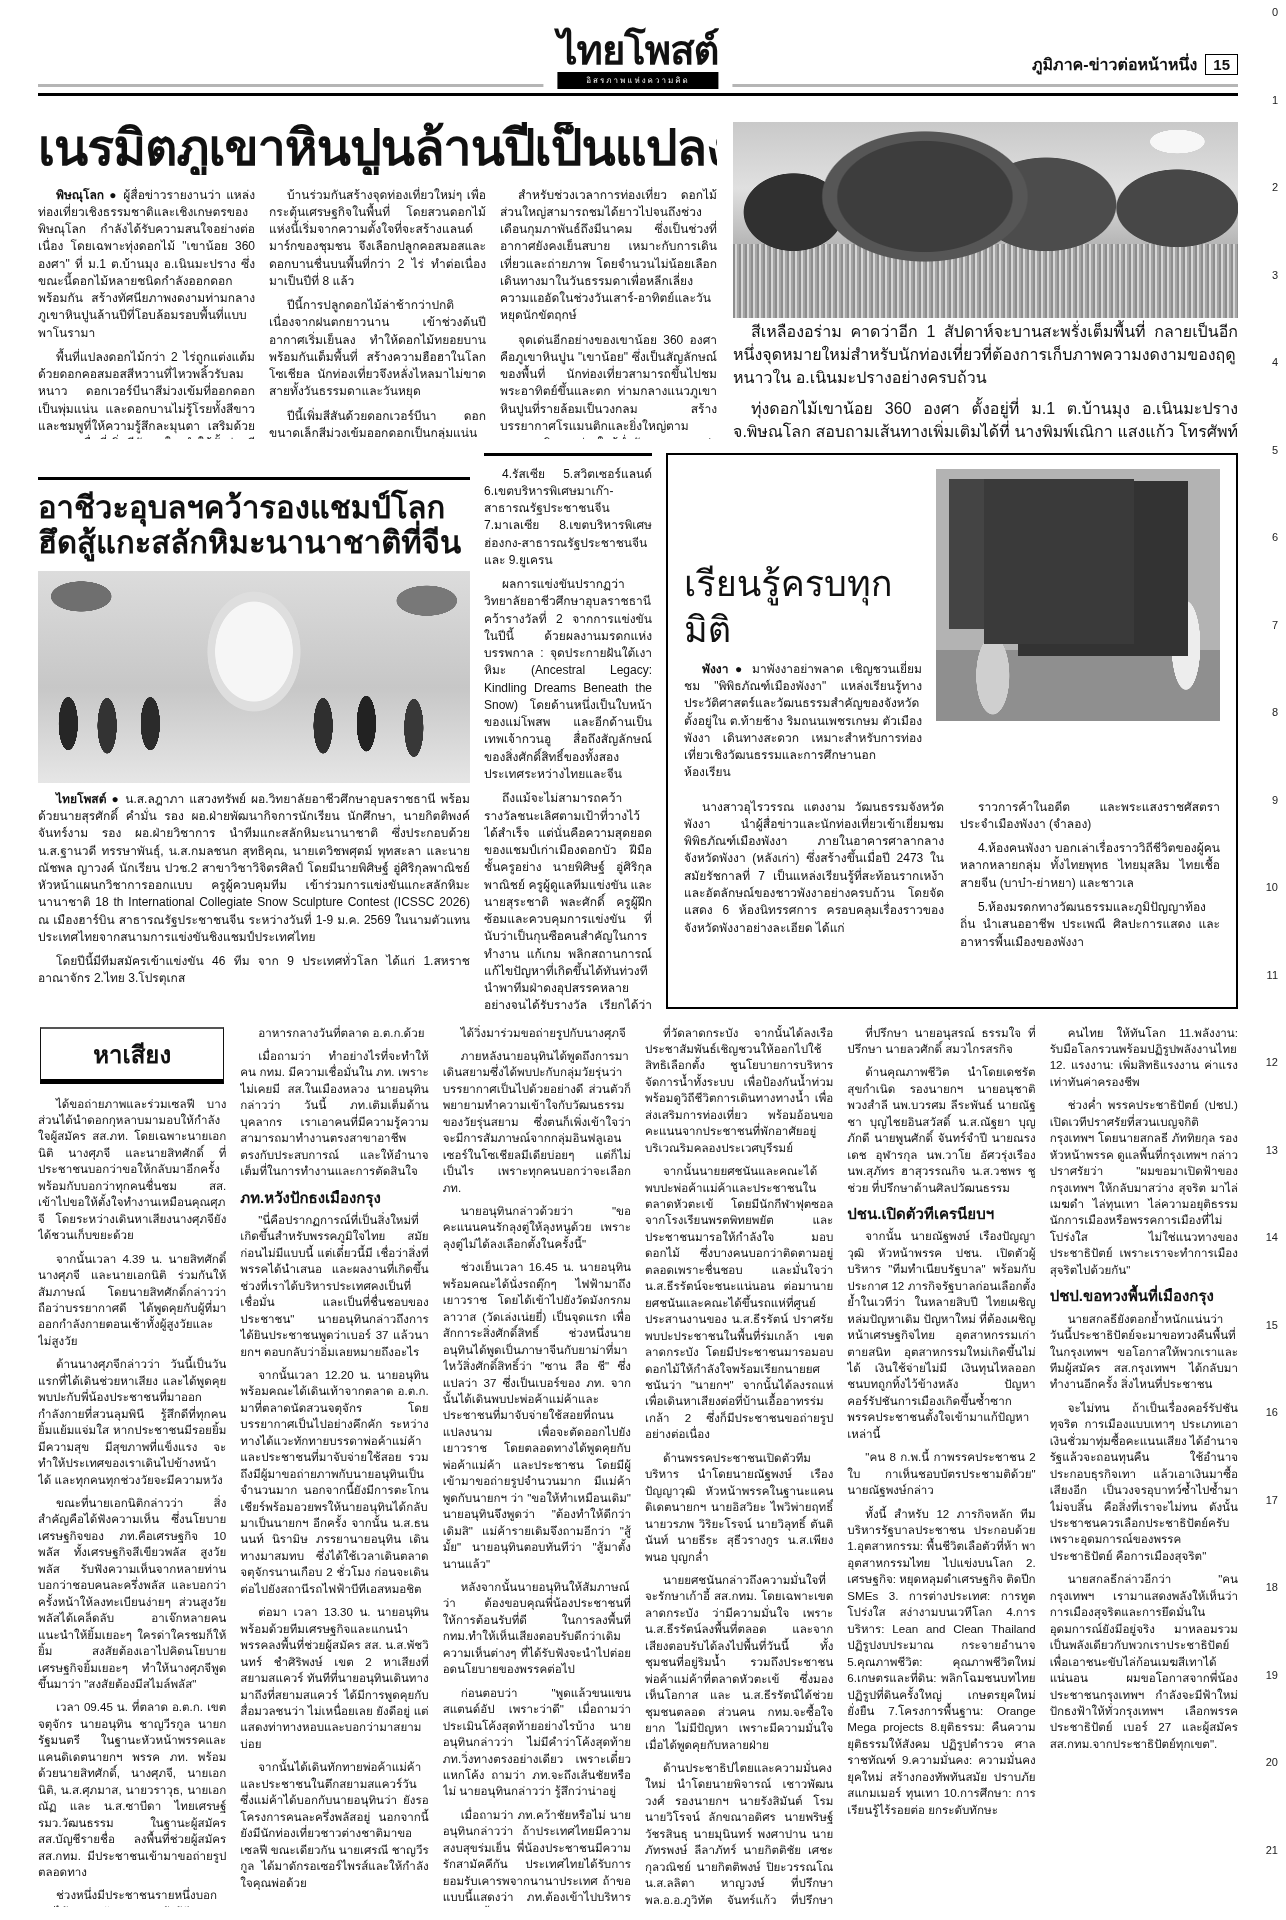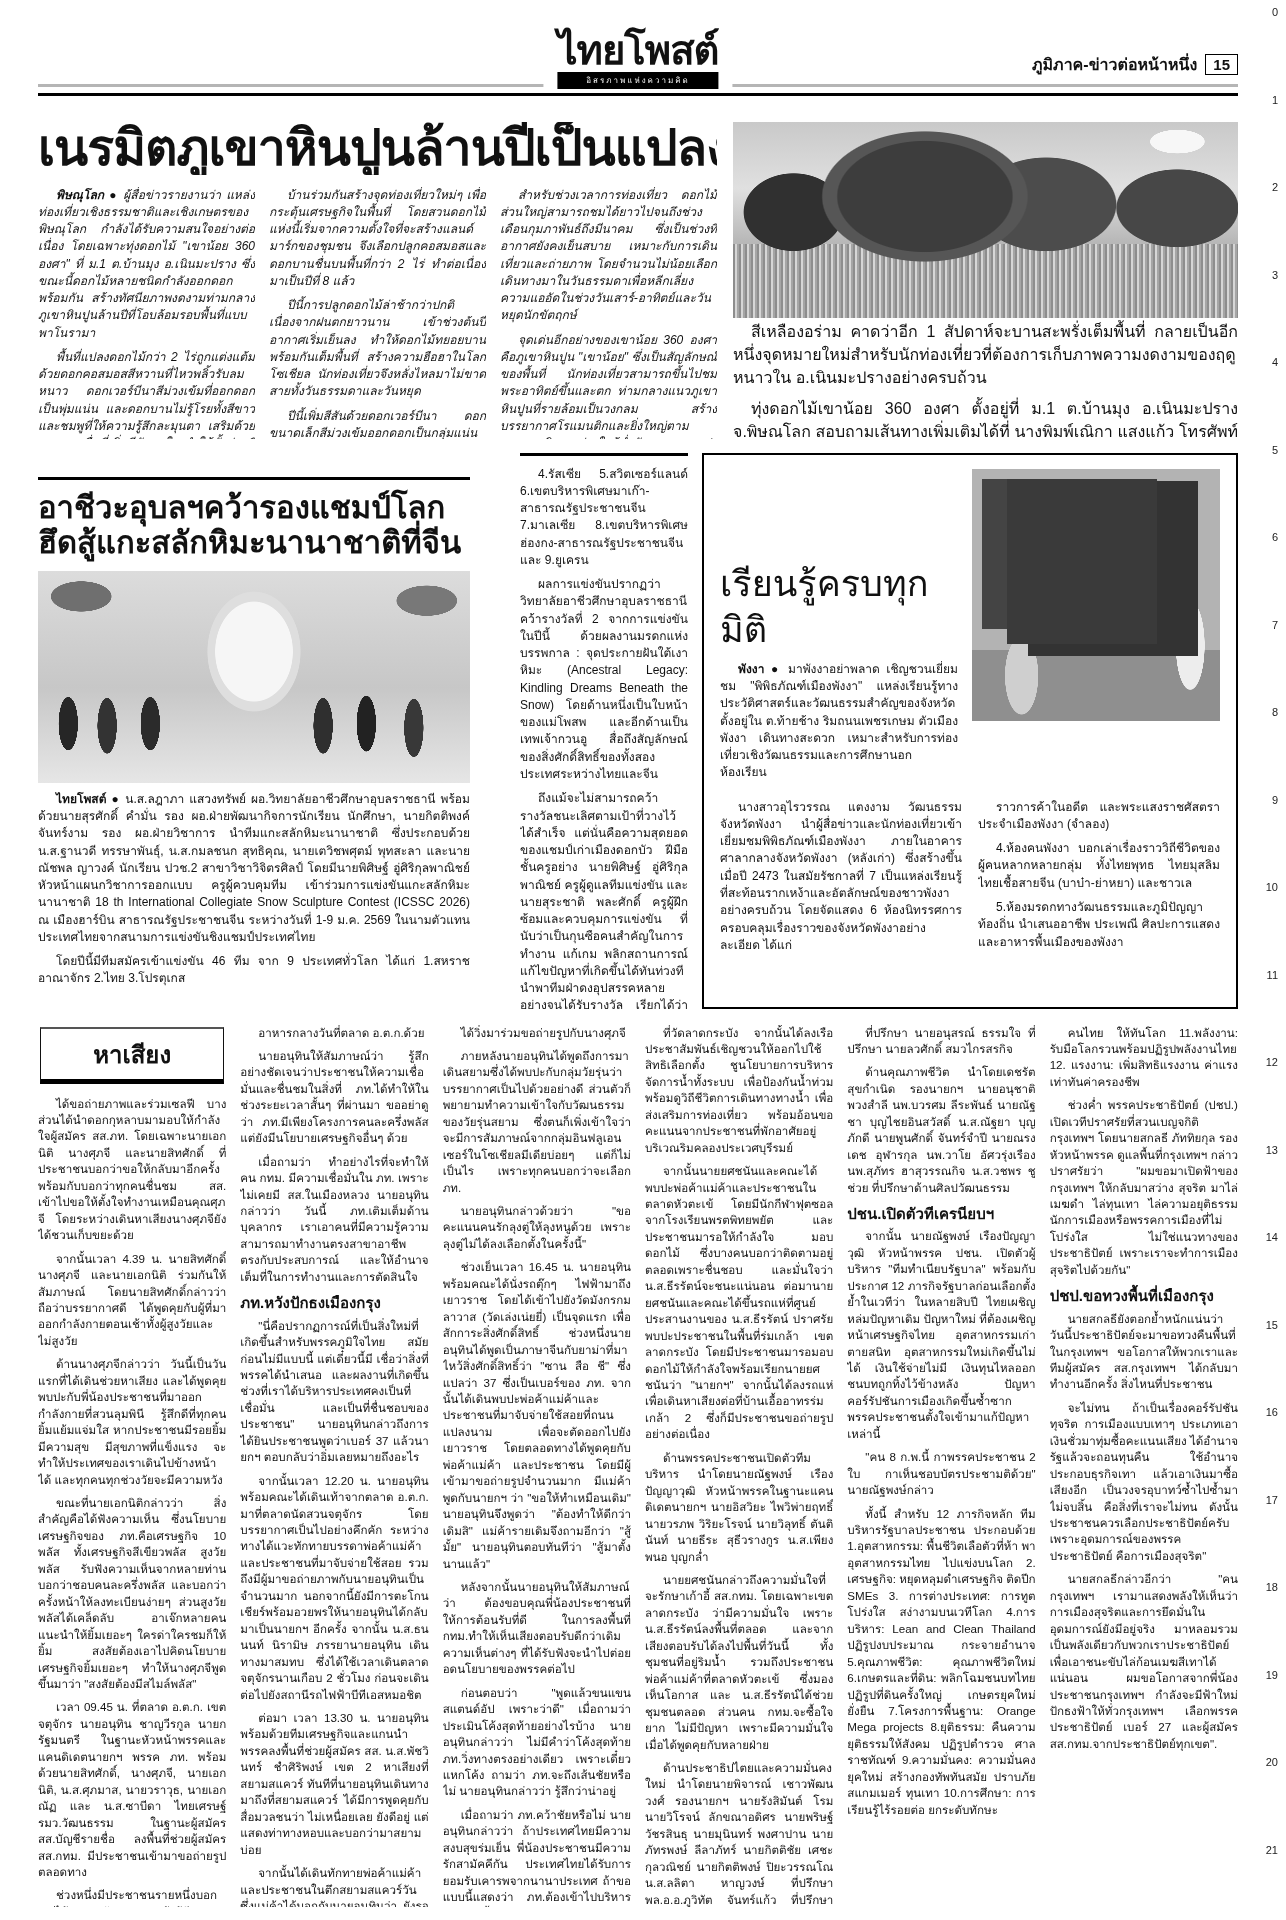--- a/index.html
+++ b/index.html
@@ -16,21 +16,21 @@
   .head-rule{position:absolute;left:0;right:0;top:84px;height:6px;border-top:3px solid #b5b5b5;border-bottom:3px solid #000;}
   
   p{margin:0 0 7px 0;text-indent:18px;}
   .subhead{font-weight:800;font-size:15px;margin:3px 0 4px 0;}
   b.lead{font-weight:800;}
   .bodycol{font-size:12px;line-height:1.44;text-align:justify;overflow:hidden;}
   
   .rowA{display:flex;gap:16px;margin-top:10px;}
   .a1-left{flex:1;min-width:0;}
   .a1-headline{font-size:50px;font-weight:800;letter-spacing:-1px;line-height:1.05;margin:0 0 12px 0;white-space:nowrap;overflow:hidden;}
-  .a1-cols{display:flex;gap:14px;height:252px;font-style:italic;}
+  .a1-cols{display:flex;gap:14px;height:252px;}
   .a1-cols .bodycol{flex:1;}
   .a1-right{width:505px;}
   .photo{background-repeat:no-repeat;}
   .photo-flowers{width:505px;height:196px;
     background-image:
       radial-gradient(ellipse 60px 26px at 88% 10%,#f7f7f7 0 45%,rgba(0,0,0,0) 46%),
       radial-gradient(ellipse 150px 95px at 38% 38%,#3d3d3d 0 58%,#565656 59% 68%,rgba(0,0,0,0) 69%),
       radial-gradient(ellipse 120px 80px at 62% 42%,#4c4c4c 0 58%,rgba(0,0,0,0) 59%),
       radial-gradient(ellipse 90px 70px at 12% 46%,#303030 0 55%,rgba(0,0,0,0) 56%),
       radial-gradient(ellipse 110px 70px at 88% 44%,#474747 0 55%,rgba(0,0,0,0) 56%),
@@ -48,21 +48,21 @@
       radial-gradient(ellipse 70px 90px at 50% 38%,#f6f6f6 0 55%,#dedede 56% 66%,rgba(0,0,0,0) 67%),
       radial-gradient(ellipse 16px 44px at 7% 72%,#262626 0 60%,rgba(0,0,0,0) 61%),
       radial-gradient(ellipse 16px 46px at 16% 73%,#333 0 60%,rgba(0,0,0,0) 61%),
       radial-gradient(ellipse 16px 44px at 26% 72%,#2b2b2b 0 60%,rgba(0,0,0,0) 61%),
       radial-gradient(ellipse 16px 46px at 66% 73%,#2f2f2f 0 60%,rgba(0,0,0,0) 61%),
       radial-gradient(ellipse 16px 46px at 76% 72%,#222 0 60%,rgba(0,0,0,0) 61%),
       radial-gradient(ellipse 16px 48px at 87% 74%,#383838 0 60%,rgba(0,0,0,0) 61%),
       radial-gradient(ellipse 60px 30px at 10% 12%,#6f6f6f 0 50%,rgba(0,0,0,0) 51%),
       radial-gradient(ellipse 60px 30px at 90% 14%,#787878 0 50%,rgba(0,0,0,0) 51%),
       linear-gradient(#dcdcdc 0%,#c7c7c7 55%,#e6e6e6 100%);}
-  .a2-cont{width:168px;border-top:3px solid #000;padding-top:10px;box-sizing:border-box;margin-left:36px;}
+  .a2-cont{width:168px;border-top:3px solid #000;padding-top:10px;box-sizing:border-box;}
   .article3{flex:1;border:2.5px solid #000;padding:14px 16px;box-sizing:border-box;overflow:hidden;}
   .a3-top{display:flex;gap:14px;}
   .a3-headcol{width:238px;}
   .a3-headline{font-size:36px;font-weight:500;line-height:1.28;margin:0 0 8px 0;}
   .photo-museum{flex:1;height:252px;
     background-image:
       linear-gradient(#5a1f1f00,#0000),
       linear-gradient(#3a3a3a,#3a3a3a),linear-gradient(#444,#444),linear-gradient(#333,#333),
       radial-gradient(ellipse 34px 20px at 16% 56%,#e2e2e2 0 55%,rgba(0,0,0,0) 56%),
       radial-gradient(ellipse 30px 70px at 20% 82%,#cfcfcf 0 55%,rgba(0,0,0,0) 56%),
@@ -204,21 +204,20 @@
             <p>ได้ขอถ่ายภาพและร่วมเซลฟี บางส่วนได้นำดอกกุหลาบมามอบให้กำลังใจผู้สมัคร สส.ภท. โดยเฉพาะนายเอกนิติ นางศุภจี และนายสิทศักดิ์ ที่ประชาชนบอกว่าขอให้กลับมาอีกครั้ง พร้อมกับบอกว่าทุกคนชื่นชม สส. เข้าไปขอให้ตั้งใจทำงานเหมือนคุณศุภจี โดยระหว่างเดินหาเสียงนางศุภจียังได้ชวนเก็บขยะด้วย</p>
             <p>จากนั้นเวลา 4.39 น. นายสิทศักดิ์ นางศุภจี และนายเอกนิติ ร่วมกันให้สัมภาษณ์ โดยนายสิทศักดิ์กล่าวว่า ถือว่าบรรยากาศดี ได้พูดคุยกับผู้ที่มาออกกำลังกายตอนเช้าทั้งผู้สูงวัยและไม่สูงวัย</p>
             <p>ด้านนางศุภจีกล่าวว่า วันนี้เป็นวันแรกที่ได้เดินช่วยหาเสียง และได้พูดคุยพบปะกับพี่น้องประชาชนที่มาออกกำลังกายที่สวนลุมพินี รู้สึกดีที่ทุกคนยิ้มแย้มแจ่มใส หากประชาชนมีรอยยิ้ม มีความสุข มีสุขภาพที่แข็งแรง จะทำให้ประเทศของเราเดินไปข้างหน้าได้ และทุกคนทุกช่วงวัยจะมีความหวัง</p>
             <p>ขณะที่นายเอกนิติกล่าวว่า สิ่งสำคัญคือได้ฟังความเห็น ซึ่งนโยบายเศรษฐกิจของ ภท.คือเศรษฐกิจ 10 พลัส ทั้งเศรษฐกิจสีเขียวพลัส สูงวัยพลัส รับฟังความเห็นจากหลายท่านบอกว่าชอบคนละครึ่งพลัส และบอกว่าครั้งหน้าให้ลงทะเบียนง่ายๆ ส่วนสูงวัยพลัสได้เคล็ดลับ อาเจ๊กหลายคนแนะนำให้ยิ้มเยอะๆ ใครด่าใครชมก็ให้ยิ้ม สงสัยต้องเอาไปคิดนโยบายเศรษฐกิจยิ้มเยอะๆ ทำให้นางศุภจีพูดขึ้นมาว่า "สงสัยต้องมีสไมล์พลัส"</p>
             <p>เวลา 09.45 น. ที่ตลาด อ.ต.ก. เขตจตุจักร นายอนุทิน ชาญวีรกูล นายกรัฐมนตรี ในฐานะหัวหน้าพรรคและแคนดิเดตนายกฯ พรรค ภท. พร้อมด้วยนายสิทศักดิ์, นางศุภจี, นายเอกนิติ, น.ส.ศุภมาส, นายวราวุธ, นายเอกณัฏ และ น.ส.ซาบีดา ไทยเศรษฐ์ รมว.วัฒนธรรม ในฐานะผู้สมัคร สส.บัญชีรายชื่อ ลงพื้นที่ช่วยผู้สมัคร สส.กทม. มีประชาชนเข้ามาขอถ่ายรูปตลอดทาง</p>
             <p>ช่วงหนึ่งมีประชาชนรายหนึ่งบอกว่า ได้ถ่ายรูปกับนายกฯ แล้วรู้สึกขนลุก พร้อมกับพูดได้ว่า "เบอร์ 37ๆ" ขณะที่นายอนุทินยิ้มรับพร้อมกล่าวทันทีว่า "ได้ยินแล้วรู้สึกอิ่ม"</p>
           </div>
       </div>
       <div class="camp-col">
           <p>อาหารกลางวันที่ตลาด อ.ต.ก.ด้วย</p>
-          <p>นายอนุทินให้สัมภาษณ์ว่า รู้สึกอย่างชัดเจนว่าประชาชนให้ความเชื่อมั่นและชื่นชมในสิ่งที่ ภท.ได้ทำให้ในช่วงระยะเวลาสั้นๆ ที่ผ่านมา ขออย่าดูว่า ภท.มีเพียงโครงการคนละครึ่งพลัส แต่ยังมีนโยบายเศรษฐกิจอื่นๆ ด้วย</p>
           <p>เมื่อถามว่า ทำอย่างไรที่จะทำให้คน กทม. มีความเชื่อมั่นใน ภท. เพราะไม่เคยมี สส.ในเมืองหลวง นายอนุทินกล่าวว่า วันนี้ ภท.เติมเต็มด้านบุคลากร เราเอาคนที่มีความรู้ความสามารถมาทำงานตรงสาขาอาชีพ ตรงกับประสบการณ์ และให้อำนาจเต็มที่ในการทำงานและการตัดสินใจ</p>
           <div class="subhead">ภท.หวังปักธงเมืองกรุง</div>
           <p>"นี่คือปรากฏการณ์ที่เป็นสิ่งใหม่ที่เกิดขึ้นสำหรับพรรคภูมิใจไทย สมัยก่อนไม่มีแบบนี้ แต่เดี๋ยวนี้มี เชื่อว่าสิ่งที่พรรคได้นำเสนอ และผลงานที่เกิดขึ้นช่วงที่เราได้บริหารประเทศคงเป็นที่เชื่อมั่น และเป็นที่ชื่นชอบของประชาชน" นายอนุทินกล่าวถึงการได้ยินประชาชนพูดว่าเบอร์ 37 แล้วนายกฯ ตอบกลับว่าอิ่มเลยหมายถึงอะไร</p>
           <p>จากนั้นเวลา 12.20 น. นายอนุทินพร้อมคณะได้เดินเท้าจากตลาด อ.ต.ก. มาที่ตลาดนัดสวนจตุจักร โดยบรรยากาศเป็นไปอย่างคึกคัก ระหว่างทางได้แวะทักทายบรรดาพ่อค้าแม่ค้าและประชาชนที่มาจับจ่ายใช้สอย รวมถึงมีผู้มาขอถ่ายภาพกับนายอนุทินเป็นจำนวนมาก นอกจากนี้ยังมีการตะโกนเชียร์พร้อมอวยพรให้นายอนุทินได้กลับมาเป็นนายกฯ อีกครั้ง จากนั้น น.ส.ธนนนท์ นิรามิษ ภรรยานายอนุทิน เดินทางมาสมทบ ซึ่งได้ใช้เวลาเดินตลาดจตุจักรนานเกือบ 2 ชั่วโมง ก่อนจะเดินต่อไปยังสถานีรถไฟฟ้าบีทีเอสหมอชิต</p>
           <p>ต่อมา เวลา 13.30 น. นายอนุทินพร้อมด้วยทีมเศรษฐกิจและแกนนำพรรคลงพื้นที่ช่วยผู้สมัคร สส. น.ส.พัชวินทร์ ชำศิริพงษ์ เขต 2 หาเสียงที่สยามสแควร์ ทันทีที่นายอนุทินเดินทางมาถึงที่สยามสแควร์ ได้มีการพูดคุยกับสื่อมวลชนว่า ไม่เหนื่อยเลย ยังดีอยู่ แต่แสดงท่าทางหอบและบอกว่ามาสยามบ่อย</p>
           <p>จากนั้นได้เดินทักทายพ่อค้าแม่ค้าและประชาชนในตึกสยามสแควร์วัน ซึ่งแม่ค้าได้บอกกับนายอนุทินว่า ยังรอโครงการคนละครึ่งพลัสอยู่ นอกจากนี้ยังมีนักท่องเที่ยวชาวต่างชาติมาขอเซลฟี ขณะเดียวกัน นายเศรณี ชาญวีรกูล ได้มาดักรอเซอร์ไพรส์และให้กำลังใจคุณพ่อด้วย</p>
         </div>
       <div class="camp-col">
           <p>ได้วิ่งมาร่วมขอถ่ายรูปกับนางศุภจี</p>
           <p>ภายหลังนายอนุทินได้พูดถึงการมาเดินสยามซึ่งได้พบปะกับกลุ่มวัยรุ่นว่า บรรยากาศเป็นไปด้วยอย่างดี ส่วนตัวก็พยายามทำความเข้าใจกับวัฒนธรรมของวัยรุ่นสยาม ซึ่งตนก็เพิ่งเข้าใจว่าจะมีการสัมภาษณ์จากกลุ่มอินฟลูเอนเซอร์ในโซเชียลมีเดียบ่อยๆ แต่ก็ไม่เป็นไร เพราะทุกคนบอกว่าจะเลือก ภท.</p>

